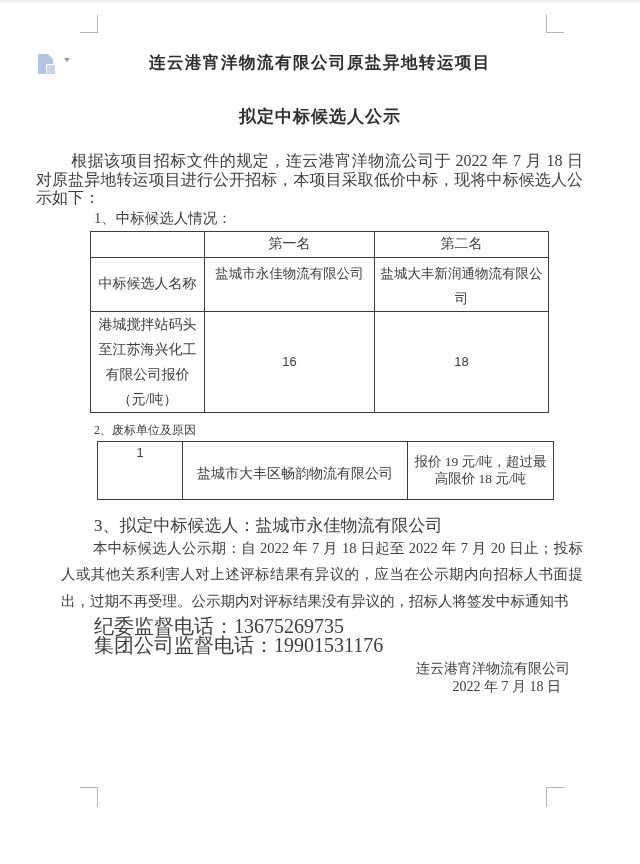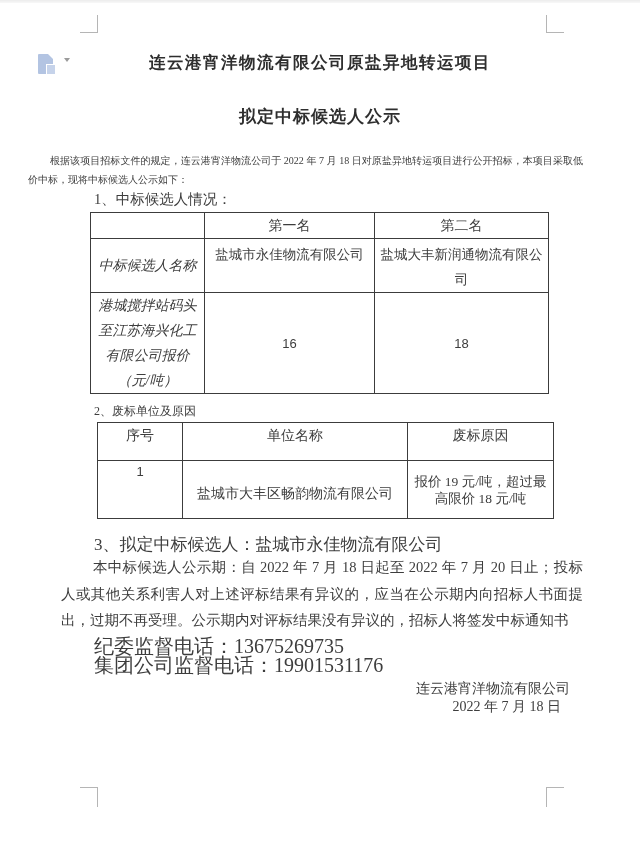--- a/index.html
+++ b/index.html
@@ -46,31 +46,31 @@
 
   .doc-title {
     margin-top: 52px; text-align: center;
     font-size: 16.5px; font-weight: bold; letter-spacing: 1.5px; color: #2e2e2e;
   }
   .doc-subtitle {
     margin-top: 31px; text-align: center;
     font-size: 17px; font-weight: bold; letter-spacing: 1px; color: #2e2e2e;
   }
   .para {
-    margin: 24px 57px 0 28px;
-    font-size: 10px; line-height: 18.5px;
+    margin: 24px 57px 0 36px;
+    font-size: 16px; line-height: 18.5px;
     text-align: justify; text-indent: 2.2em;
   }
   .sec-heading { margin: 1px 0 0 94px; font-size: 14.5px; line-height: 18px; }
 
   table { border-collapse: collapse; table-layout: fixed; border-radius: 17px; }
   td { border: 1.5px solid #3c3c3c; text-align: center; font-size: 14px; }
 
   .t1 { margin: 4px 0 0 90px; width: 458px; }
-  .t1 .c1 { width: 114px; font-style: italic; } .t1 .c2 { width: 170px; } .t1 .c3 { width: 174px; }
+  .t1 .c1 { width: 114px; } .t1 .c2 { width: 170px; } .t1 .c3 { width: 174px; }
   .t1 .hrow td { height: 26px; vertical-align: middle; }
   .t1 .nrow td { height: 50px; }
   .t1 .nrow .rowlabel { vertical-align: middle; }
   .t1 .nrow .nm { vertical-align: top; padding-top: 3px; line-height: 25px; font-size: 13.5px; padding-left:4px; padding-right:4px; }
   .t1 .prow td { height: 100px; vertical-align: middle; }
   .t1 .prow .rowlabel { line-height: 25px; font-size: 14px; padding: 0 7px; }
   .t1 .prow .val { font-family: "Liberation Sans", sans-serif; font-size: 13px; }
 
   .sec2 { margin: 8px 0 0 94px; font-size: 12px; line-height: 18px; }
 
@@ -139,25 +139,20 @@
     <td class="c2 val">16</td>
     <td class="c3 val">18</td>
   </tr>
 </tbody>
   </table>
 
 <div class="sec2">2、废标单位及原因</div>
 
 <table class="t2">
   <tbody>
-      <tr class="hrow">
-    <td class="c1">序号</td>
-    <td class="c2">单位名称</td>
-    <td class="c3">废标原因</td>
-  </tr>
   <tr class="drow">
     <td class="c1 seq">1</td>
     <td class="c2 company">盐城市大丰区畅韵物流有限公司</td>
     <td class="c3 reason">报价 19 元/吨，超过最高限价 18 元/吨</td>
   </tr>
 </tbody>
   </table>
 
 <div class="sec3">3、拟定中标候选人：盐城市永佳物流有限公司</div>
 

